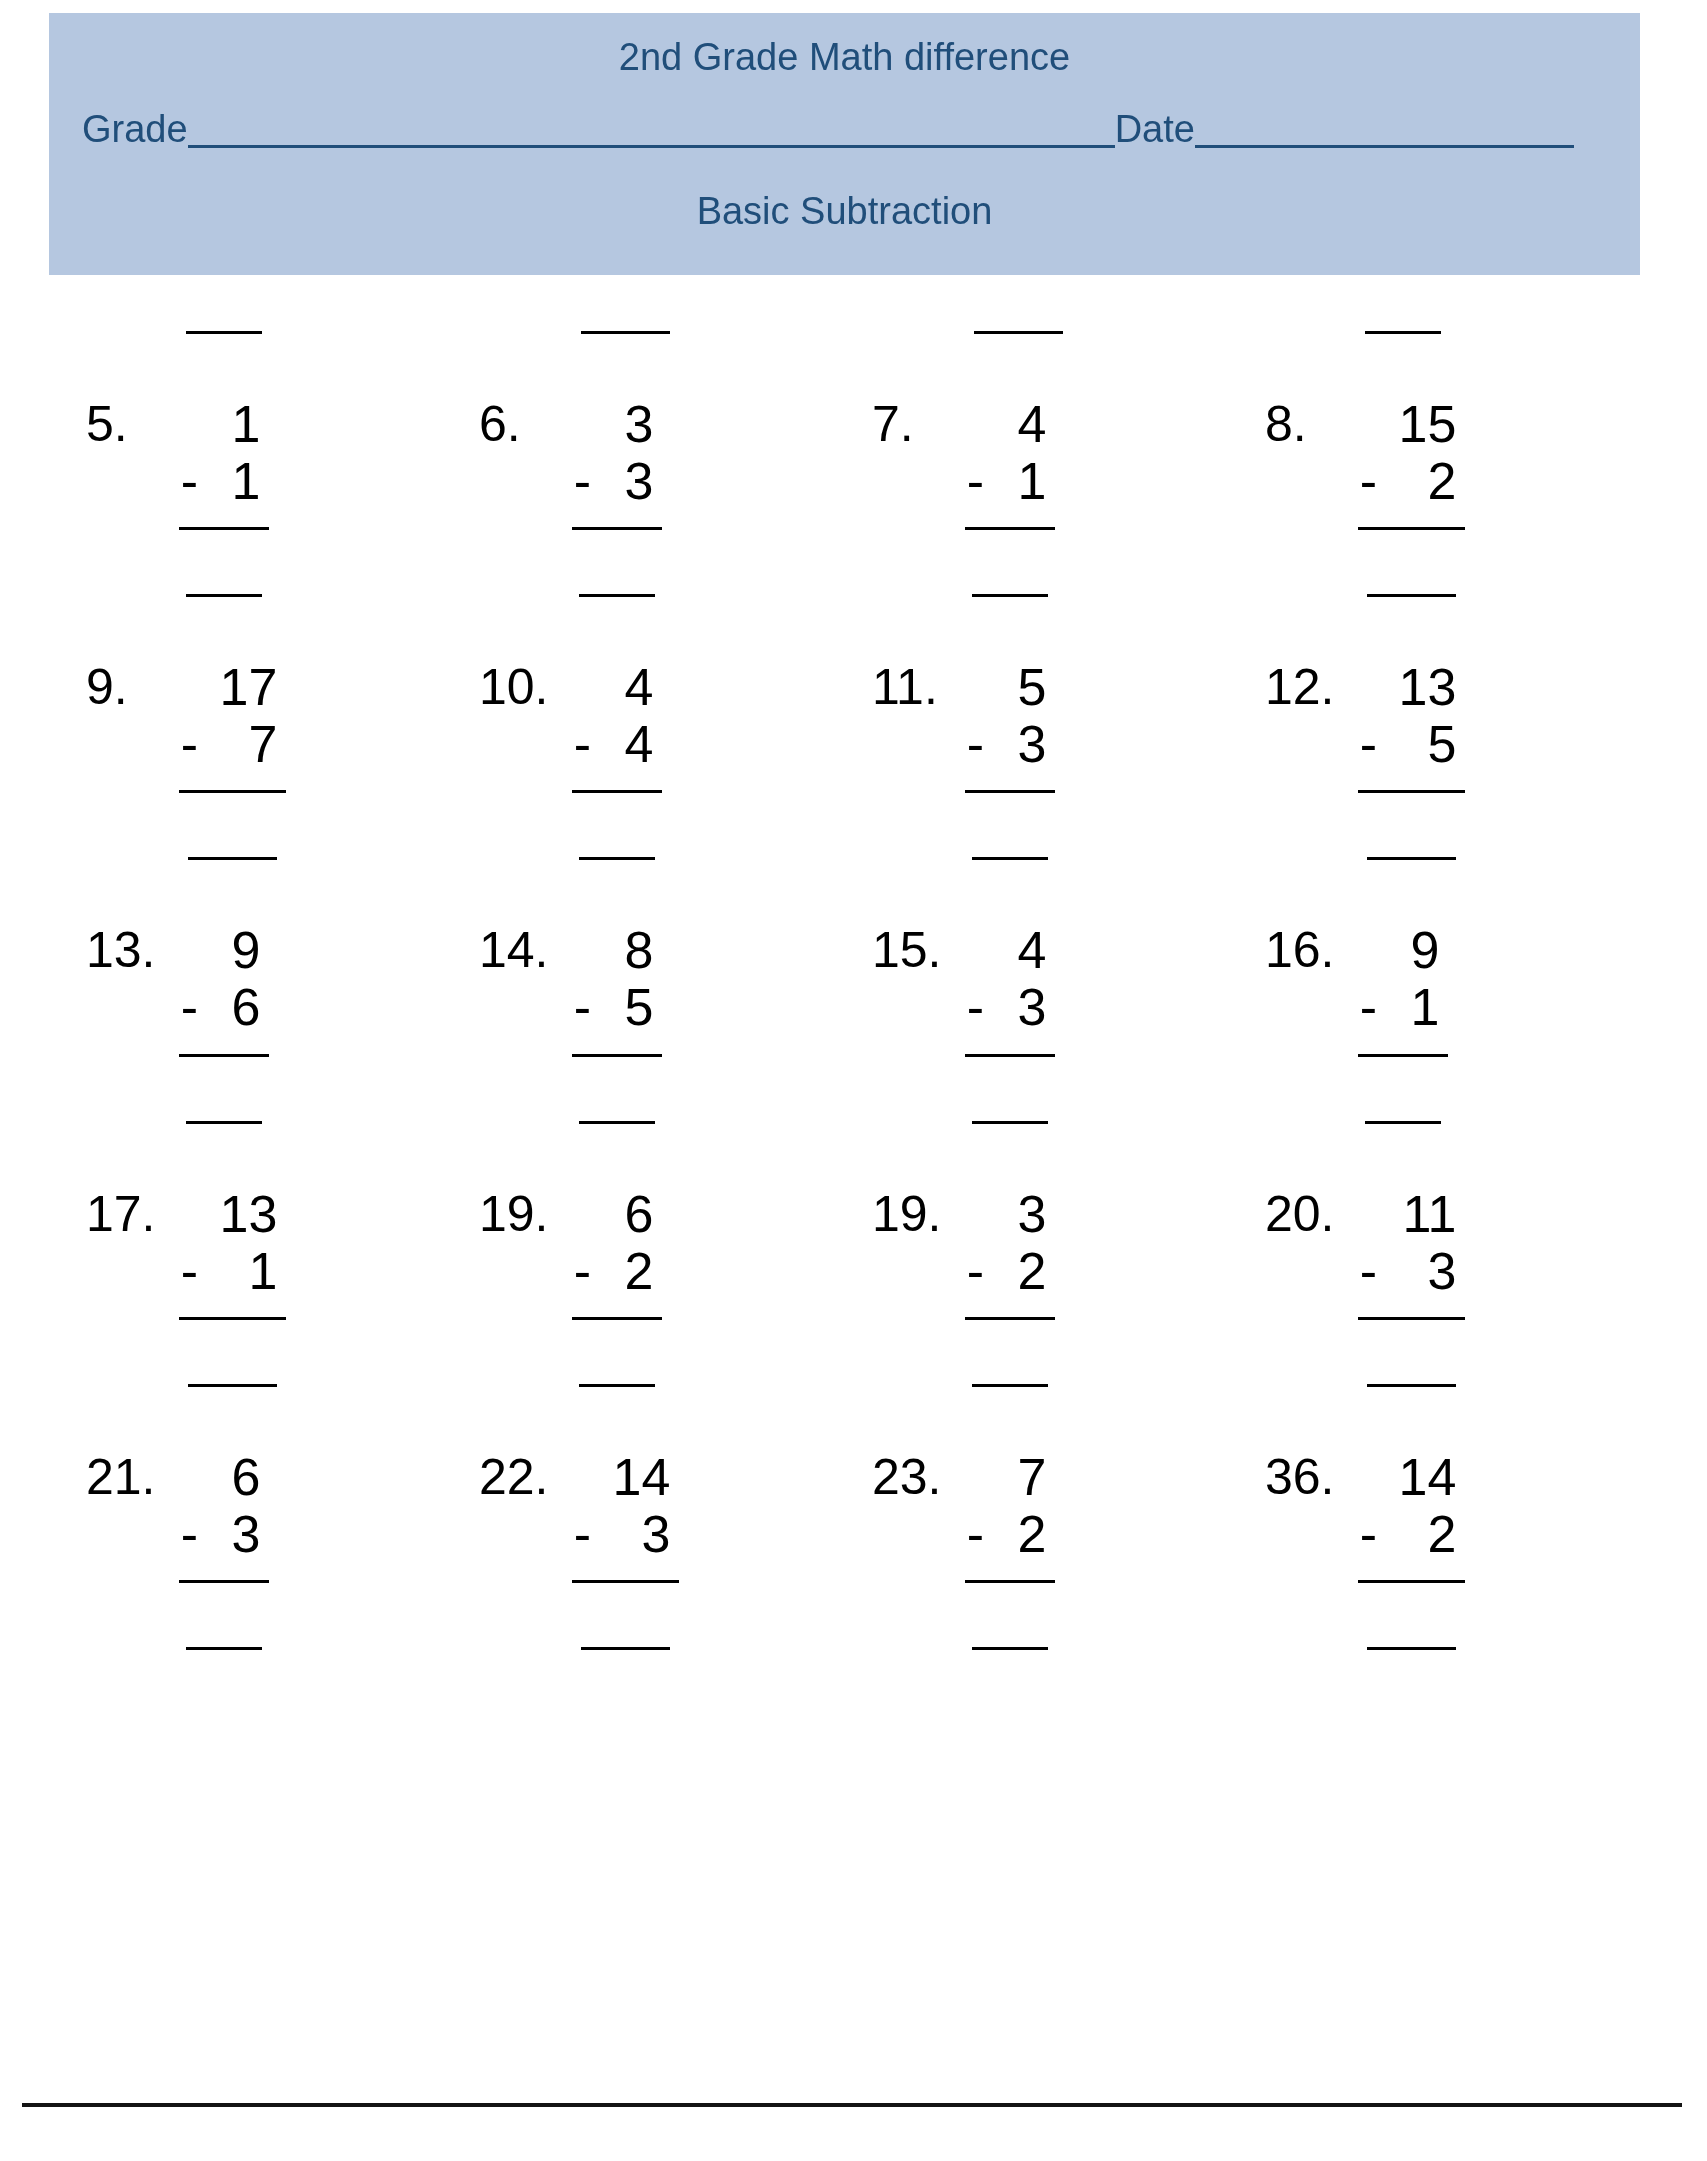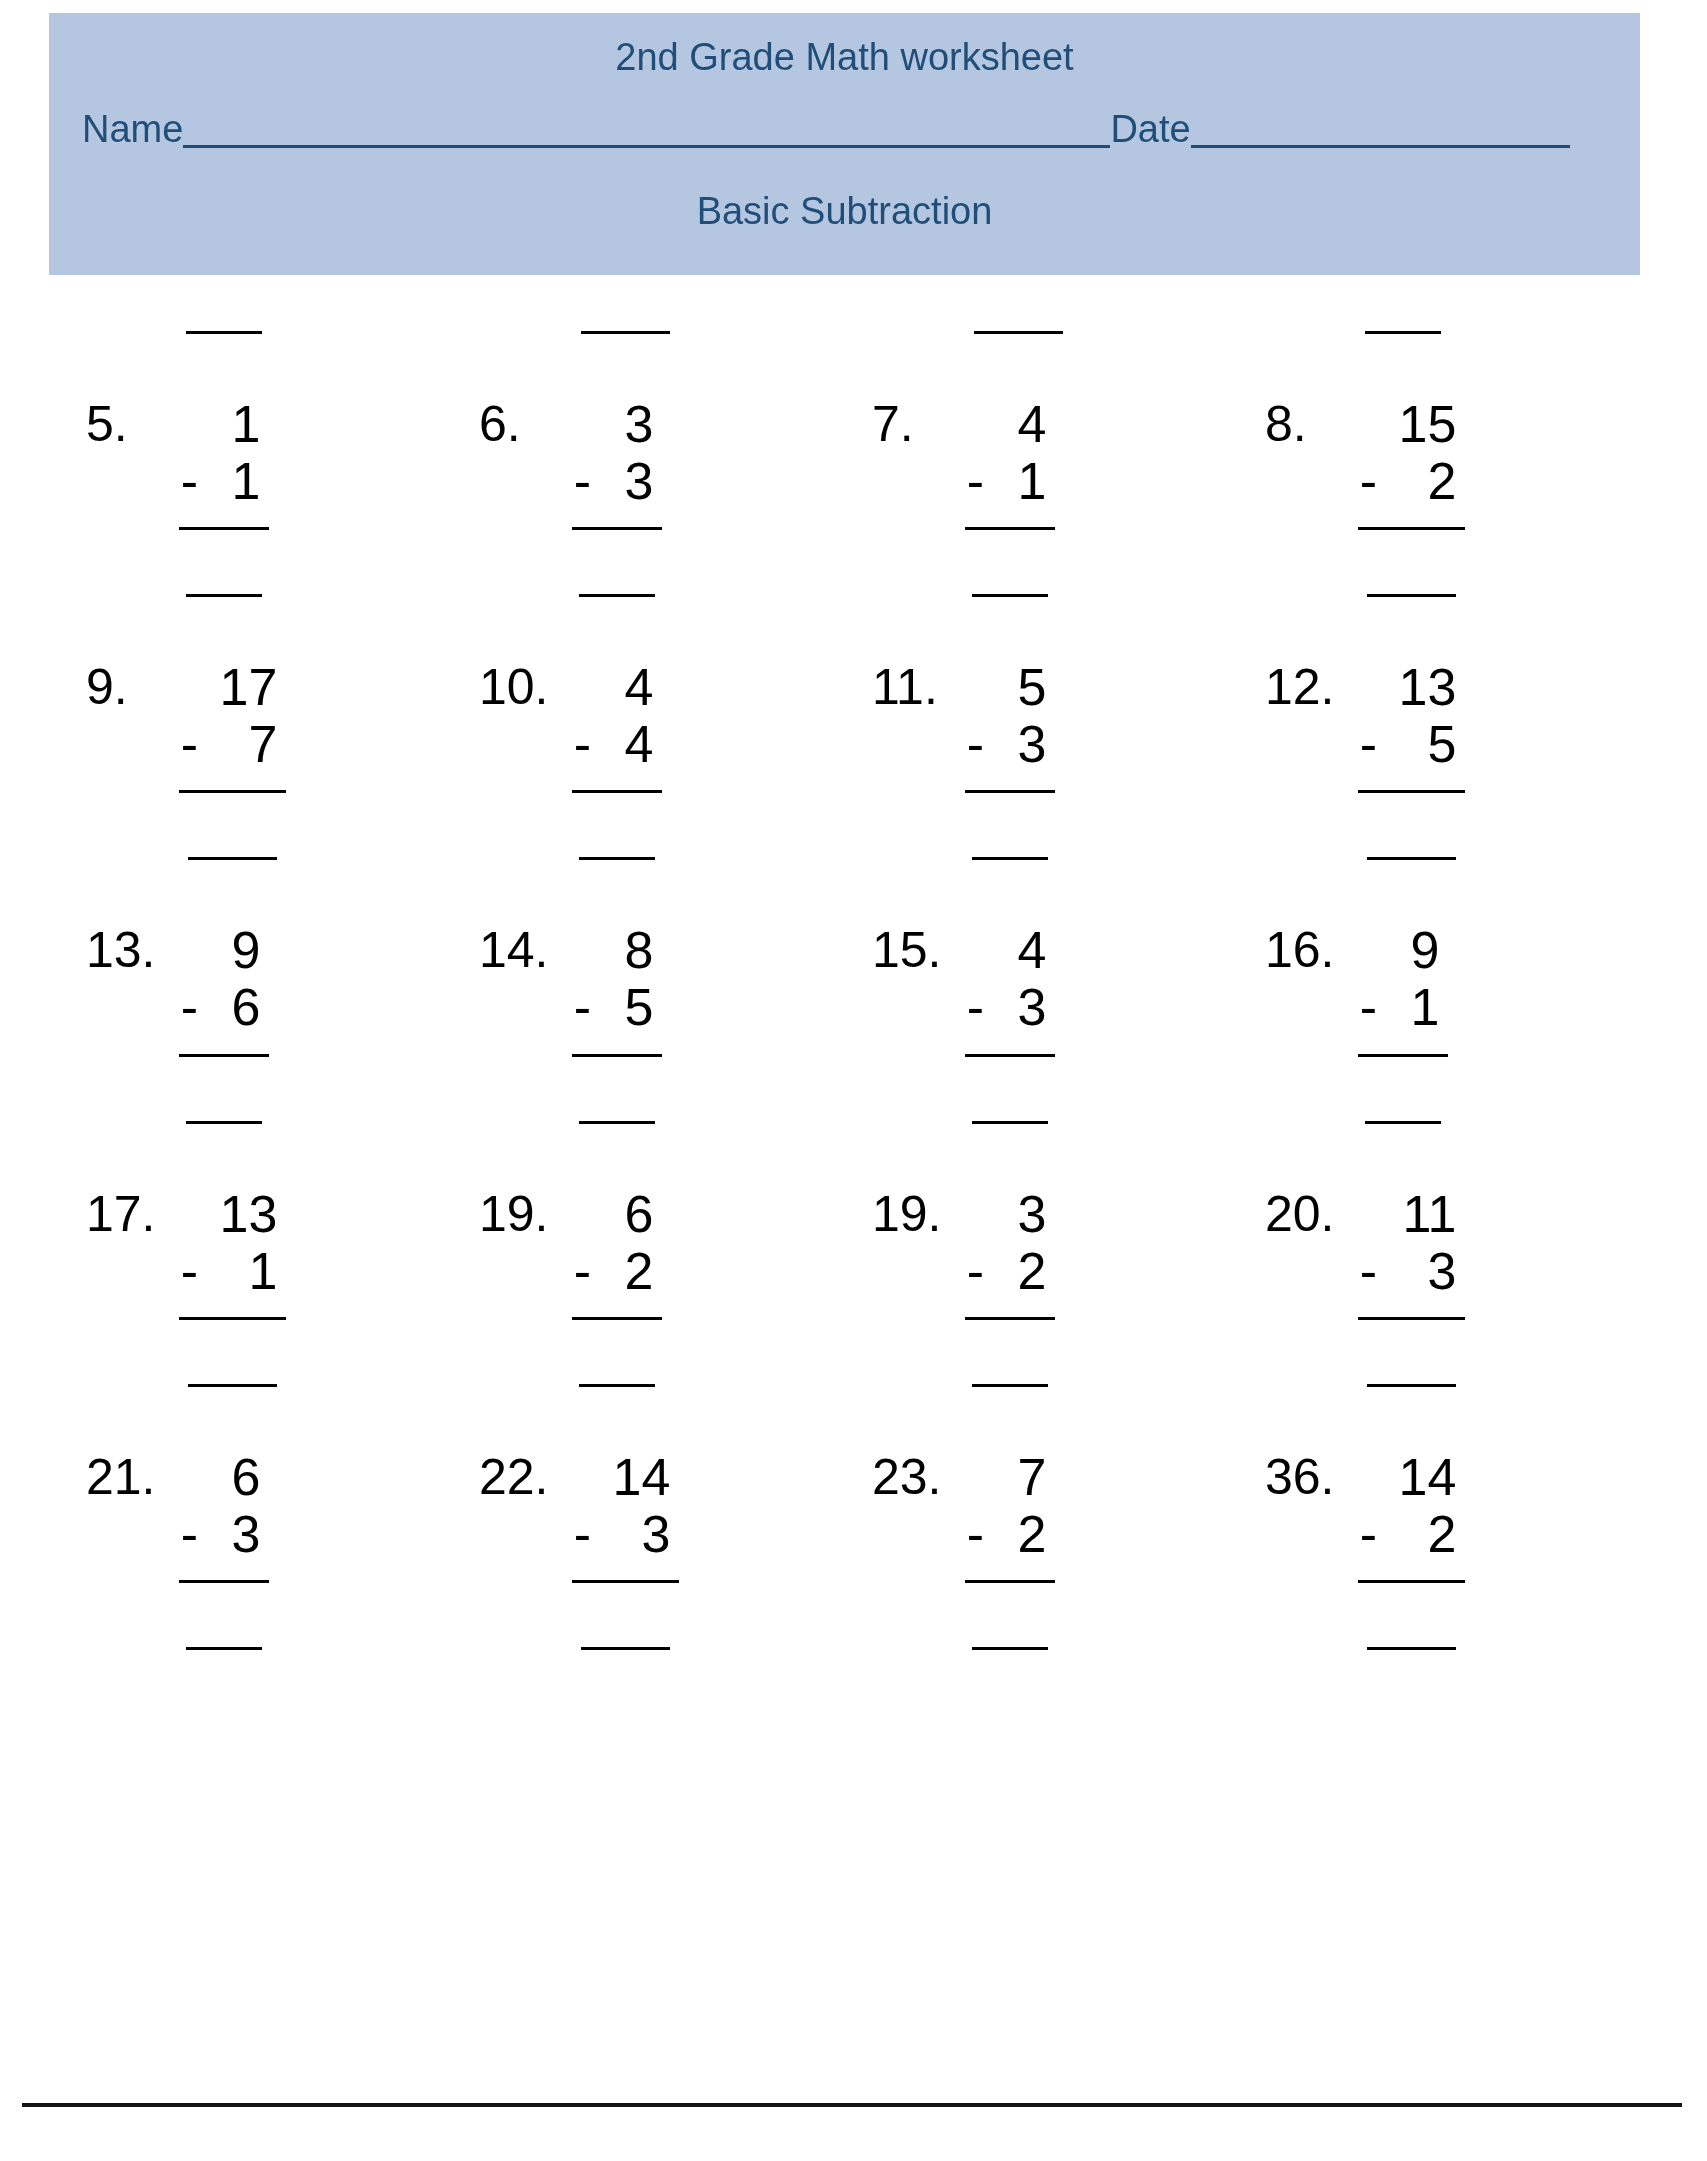--- a/index.html
+++ b/index.html
@@ -115,23 +115,23 @@
     height: 4.3px;
     background: #141414;
   }
 </style>
 </head>
 <body>
 
 <div class="page">
 
   <header class="header">
-    <div class="title">2nd Grade Math worksheet</div>
+    <div class="title">2nd Grade Math difference</div>
     <div class="name-date">
-      <span class="label">Name</span>
+      <span class="label">Grade</span>
       <span class="blank name-blank"></span>
       <span class="label date-label">Date</span>
       <span class="blank date-blank"></span>
     </div>
     <div class="subtitle">Basic Subtraction</div>
   </header>
 
   <main>
     <p class="instruction">Find the difference.</p>
     <section class="problems-grid">

